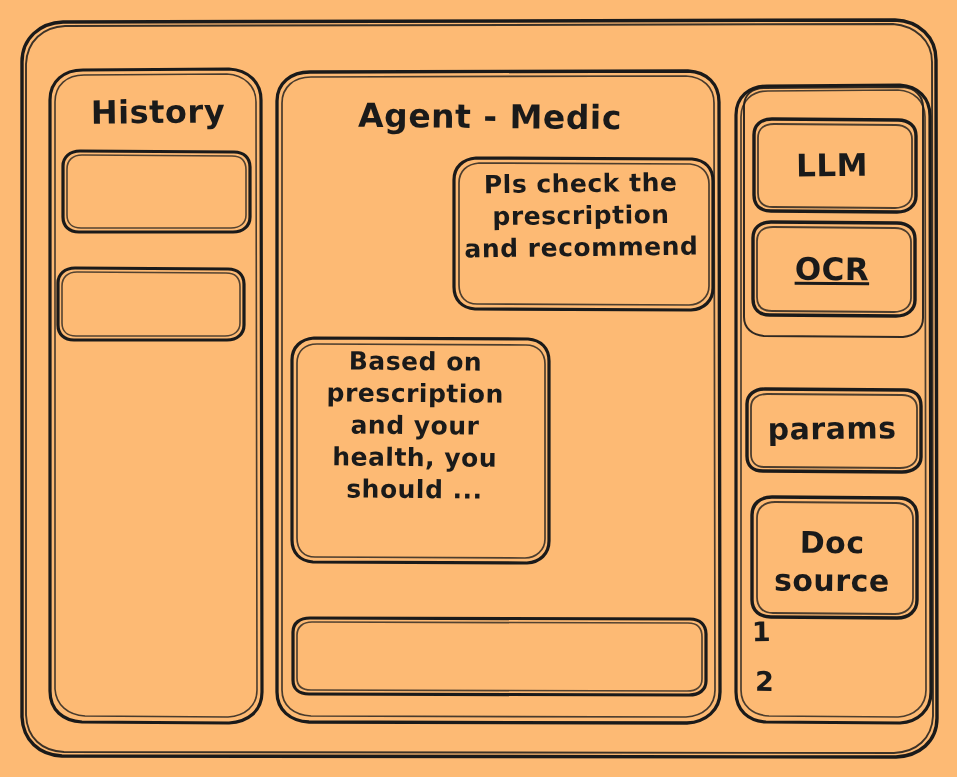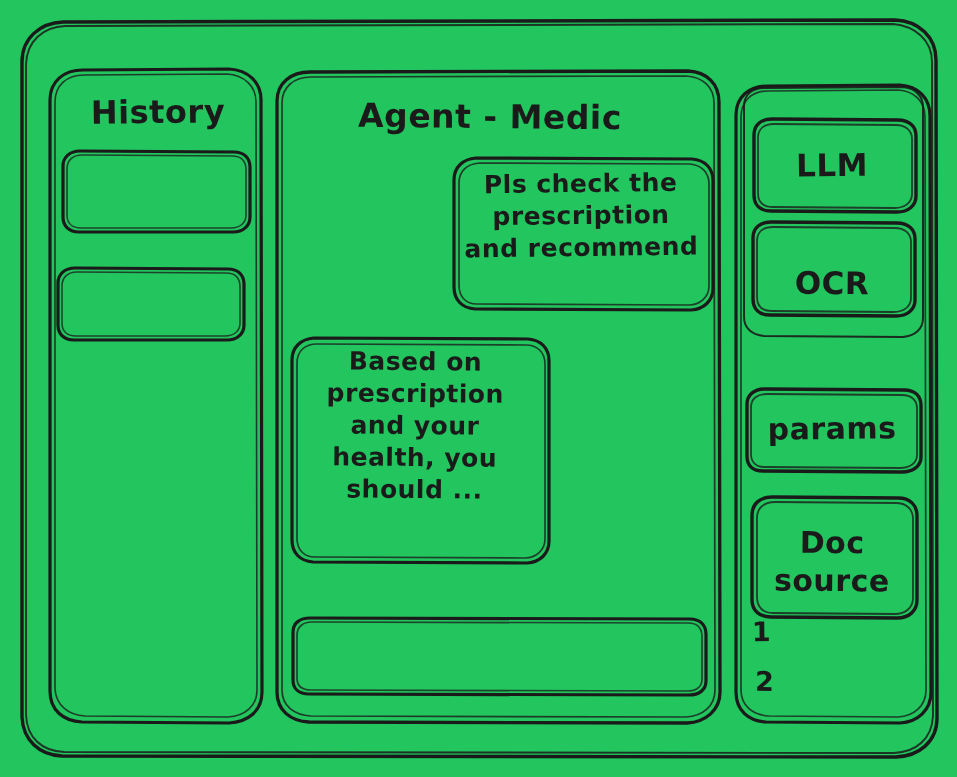--- a/index.html
+++ b/index.html
@@ -4,21 +4,21 @@
 <style>
   html, body {
     margin: 0;
     padding: 0;
     background: #ffffff;
   }
   #canvas {
     position: relative;
     width: 957px;
     height: 777px;
-    background: #22c55e;
+    background: #fdba74;
     overflow: hidden;
     font-family: "DejaVu Sans", sans-serif;
     color: #1a1a1a;
   }
   
   .frame {
     position: absolute;
     left: 0; top: 0;
     width: 957px;
     height: 777px;
@@ -49,21 +49,21 @@
     transform-origin: center center;
   }
 
   #title-history   { left: 58px;  top: 92px;  width: 200px; font-size: 32px; }
   #title-agent     { left: 300px; top: 96px;  width: 380px; font-size: 33px; }
 
   #bubble-user-text  { left: 462px; top: 168px; width: 238px; font-size: 25px; }
   #bubble-agent-text { left: 300px; top: 346px; width: 230px; font-size: 25px; }
 
   #btn-llm-label    { left: 757px; top: 146px; width: 150px; font-size: 31px; }
-  #btn-ocr-label    { left: 757px; top: 264px; width: 150px; font-size: 31px; }
+  #btn-ocr-label    { left: 757px; top: 250px; width: 150px; font-size: 31px; text-decoration: underline; }
   #btn-params-label { left: 750px; top: 410px; width: 164px; font-size: 30px; }
   #box-doc-label    { left: 752px; top: 524px; width: 160px; font-size: 30px; }
 
   #doc-item-1 { left: 752px; top: 615px; width: 40px; font-size: 27px; text-align: left; }
   #doc-item-2 { left: 755px; top: 665px; width: 40px; font-size: 27px; text-align: left; }
 </style>
 </head>
 <body>
 
 <div id="canvas">

